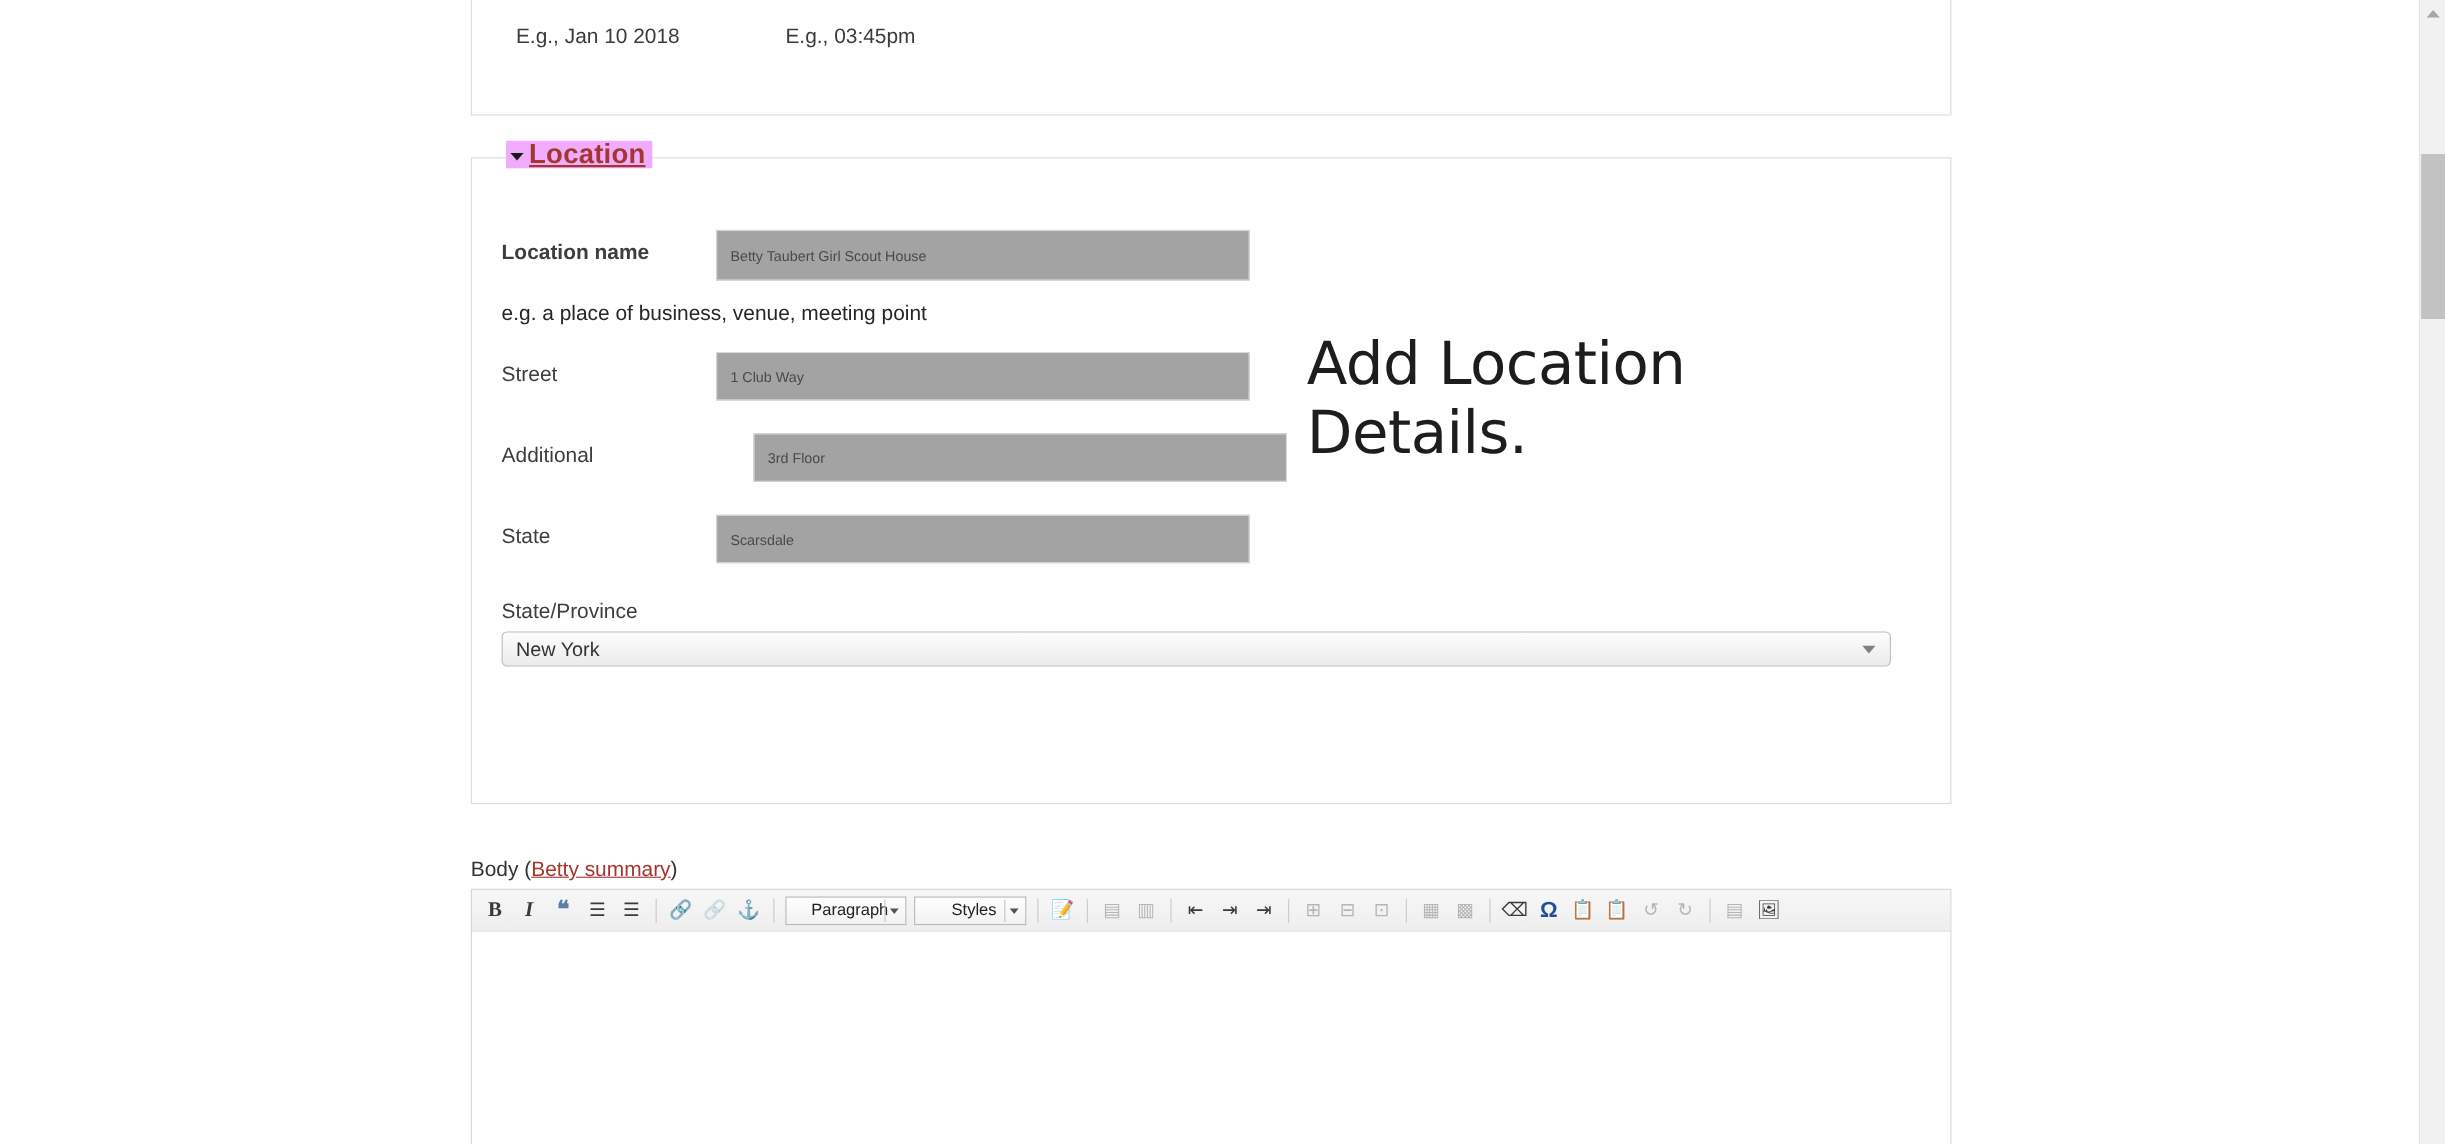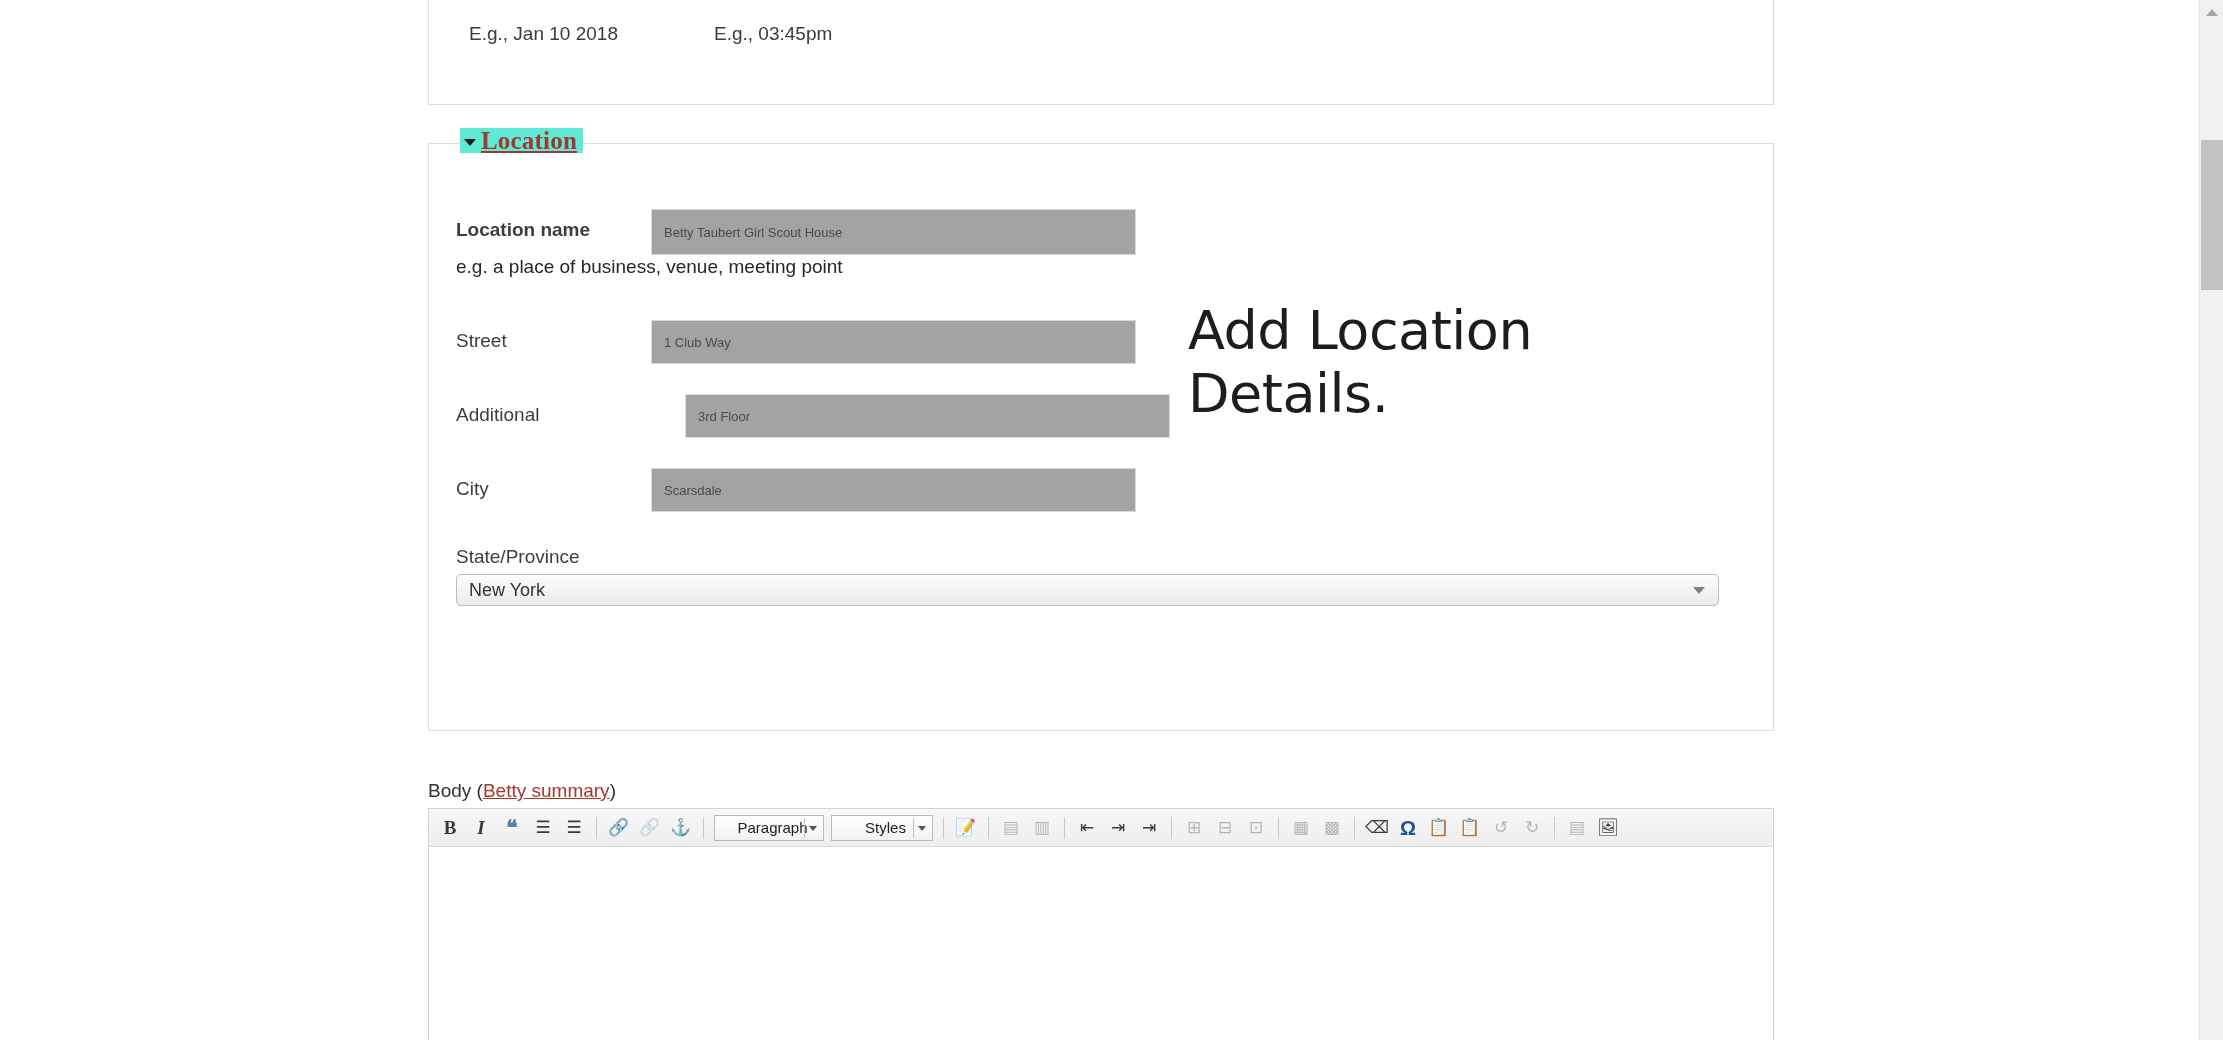--- a/index.html
+++ b/index.html
@@ -45,28 +45,27 @@
   #location-panel {
     left: 428px;
     top: 143px;
     width: 1346px;
     height: 588px;
   }
   .legend {
     position: absolute;
     left: 460px;
     top: 128px;
-    background: #5eead4;
+    background: #f0abfc;
     padding: 0 6px 0 4px;
     display: flex;
     align-items: center;
     gap: 5px;
     z-index: 5;
     line-height: 1;
-    font-family: Liberation Serif, serif;
   }
   .legend-arrow {
     width: 0; height: 0;
     border-left: 6px solid transparent;
     border-right: 6px solid transparent;
     border-top: 7px solid #1a1a1a;
     margin-top: 3px;
   }
   .legend-link {
     font-size: 25px;
@@ -102,21 +101,21 @@
     border: 1px solid #9b9b9b;
   }
 
   #row-locname      { left: 456px; top: 209px; }
   #row-locname .field-label { width: 195px; padding-top: 10px; font-weight: bold; }
   #row-locname .text-input  { width: 485px; height: 46px; }
 
   #locname-help {
     position: absolute;
     left: 456px;
-    top: 256px;
+    top: 275px;
     font-size: 19px;
     color: #262626;
     white-space: nowrap;
   }
 
   #row-street       { left: 456px; top: 320px; }
   #row-street .field-label { width: 195px; padding-top: 10px; }
   #row-street .text-input  { width: 485px; height: 44px; }
 
   #row-additional   { left: 456px; top: 394px; }
@@ -351,21 +350,21 @@
     <span class="field-label">Street</span>
     <input class="text-input" type="text" value="1 Club Way" style="">
   </div>
 
   <div class="form-row" id="row-additional">
     <span class="field-label">Additional</span>
     <input class="text-input" type="text" value="3rd Floor" style="">
   </div>
 
   <div class="form-row" id="row-city">
-    <span class="field-label">City</span>
+    <span class="field-label">State</span>
     <input class="text-input" type="text" value="Scarsdale" style="">
   </div>
 
   <div id="state-label">State/Province</div>
   <div id="state-select-wrap">
     <div class="select-box">
       <span>New York</span>
       <span class="select-arrow"></span>
     </div>
   </div>

